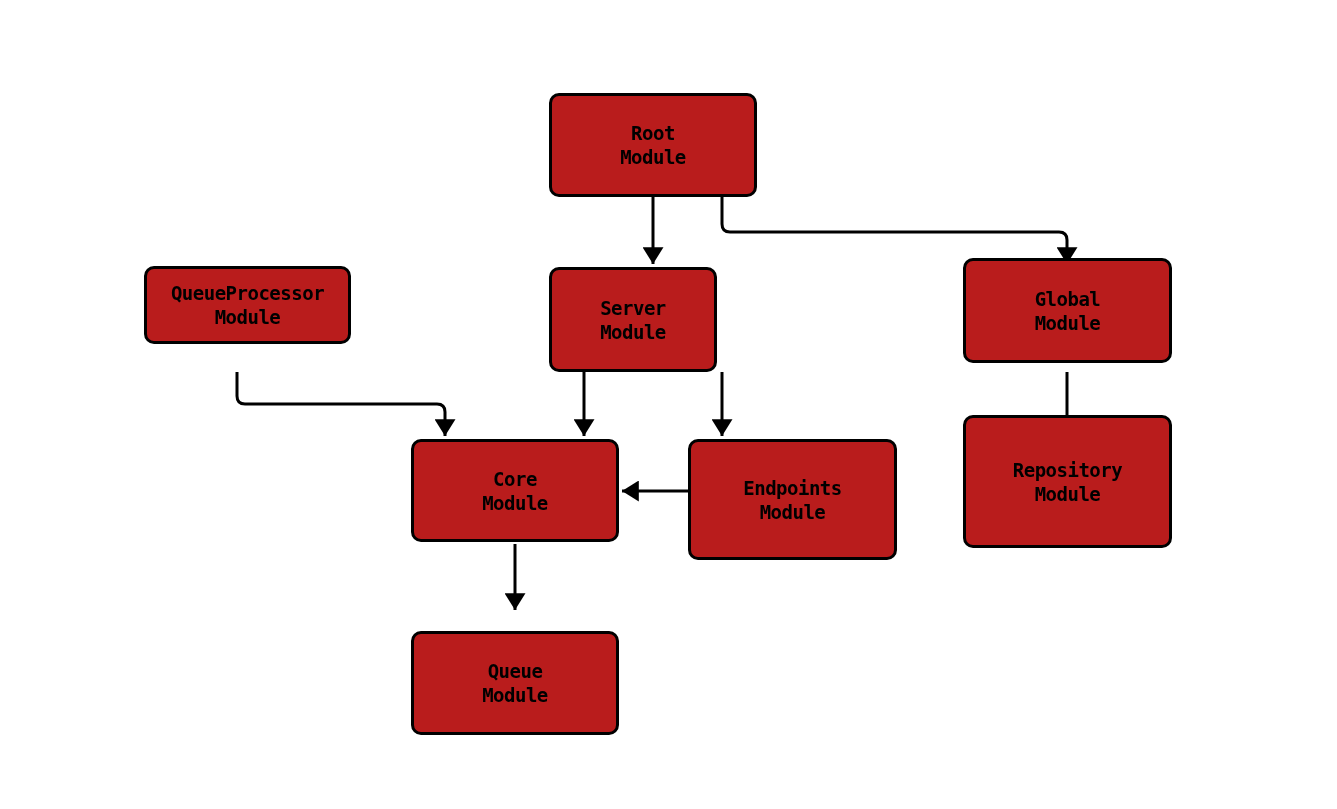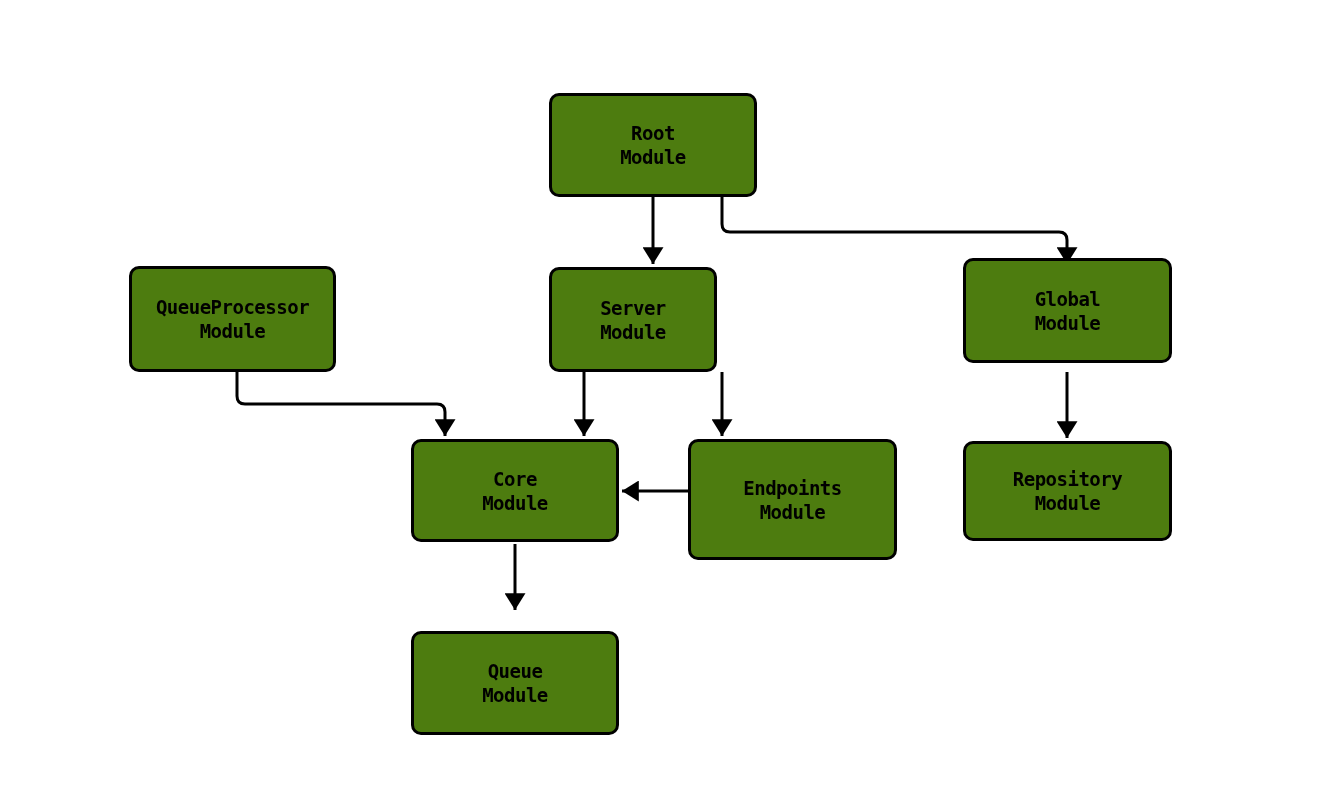--- a/index.html
+++ b/index.html
@@ -26,44 +26,44 @@
   .edge {
     fill: none;
     stroke: #000000;
     stroke-width: 3;
     stroke-linecap: butt;
     stroke-linejoin: round;
   }
   .node {
     position: absolute;
     box-sizing: border-box;
-    background: #4d7c0f;
+    background: #b91c1c;
     border: 3px solid #000000;
     border-radius: 10px;
     display: flex;
     align-items: center;
     justify-content: center;
     text-align: center;
   }
   .node-label {
     white-space: pre-line;
     font-weight: bold;
     font-size: 19px;
     line-height: 24px;
     color: #000000;
     letter-spacing: -0.5px;
   }
   
   .n-root           { left: 549px;  top: 93px;  width: 208px; height: 104px; }
-  .n-queueprocessor { left: 129px;  top: 266px; width: 207px; height: 106px; }
+  .n-queueprocessor { left: 144px;  top: 266px; width: 207px; height: 78px; }
   .n-server         { left: 549px;  top: 267px; width: 168px; height: 105px; }
   .n-global         { left: 963px;  top: 258px; width: 209px; height: 105px; }
   .n-core           { left: 411px;  top: 439px; width: 208px; height: 103px; }
   .n-endpoints      { left: 688px;  top: 439px; width: 209px; height: 121px; }
-  .n-repository     { left: 963px;  top: 441px; width: 209px; height: 100px; text-align: center; }
+  .n-repository     { left: 963px;  top: 415px; width: 209px; height: 133px; text-align: center; }
   .n-queue          { left: 411px;  top: 631px; width: 208px; height: 104px; }
 </style>
 </head>
 <body>
 
 <div class="canvas">
 
   <svg class="edges-layer" width="1337" height="809" viewBox="0 0 1337 809" xmlns="http://www.w3.org/2000/svg">
     <defs>
       <marker id="arrow" viewBox="0 0 8 10" refX="8" refY="5" markerWidth="5.6" markerHeight="7" orient="auto-start-reverse">

